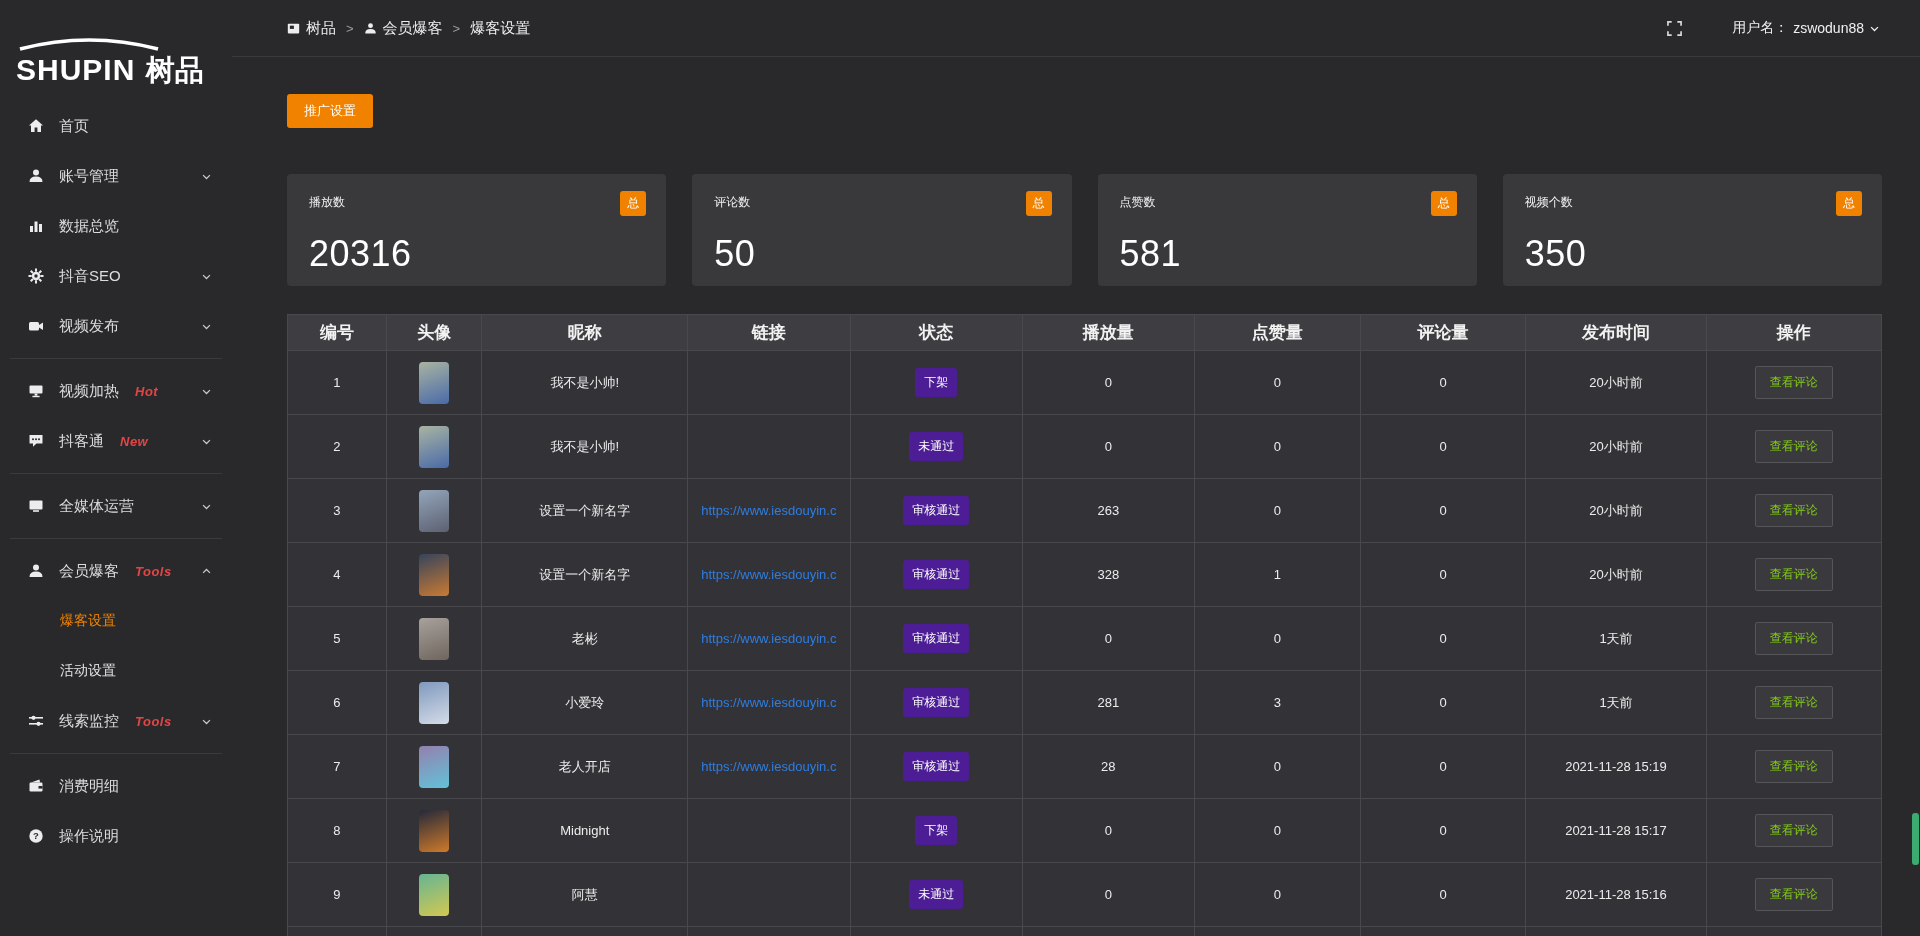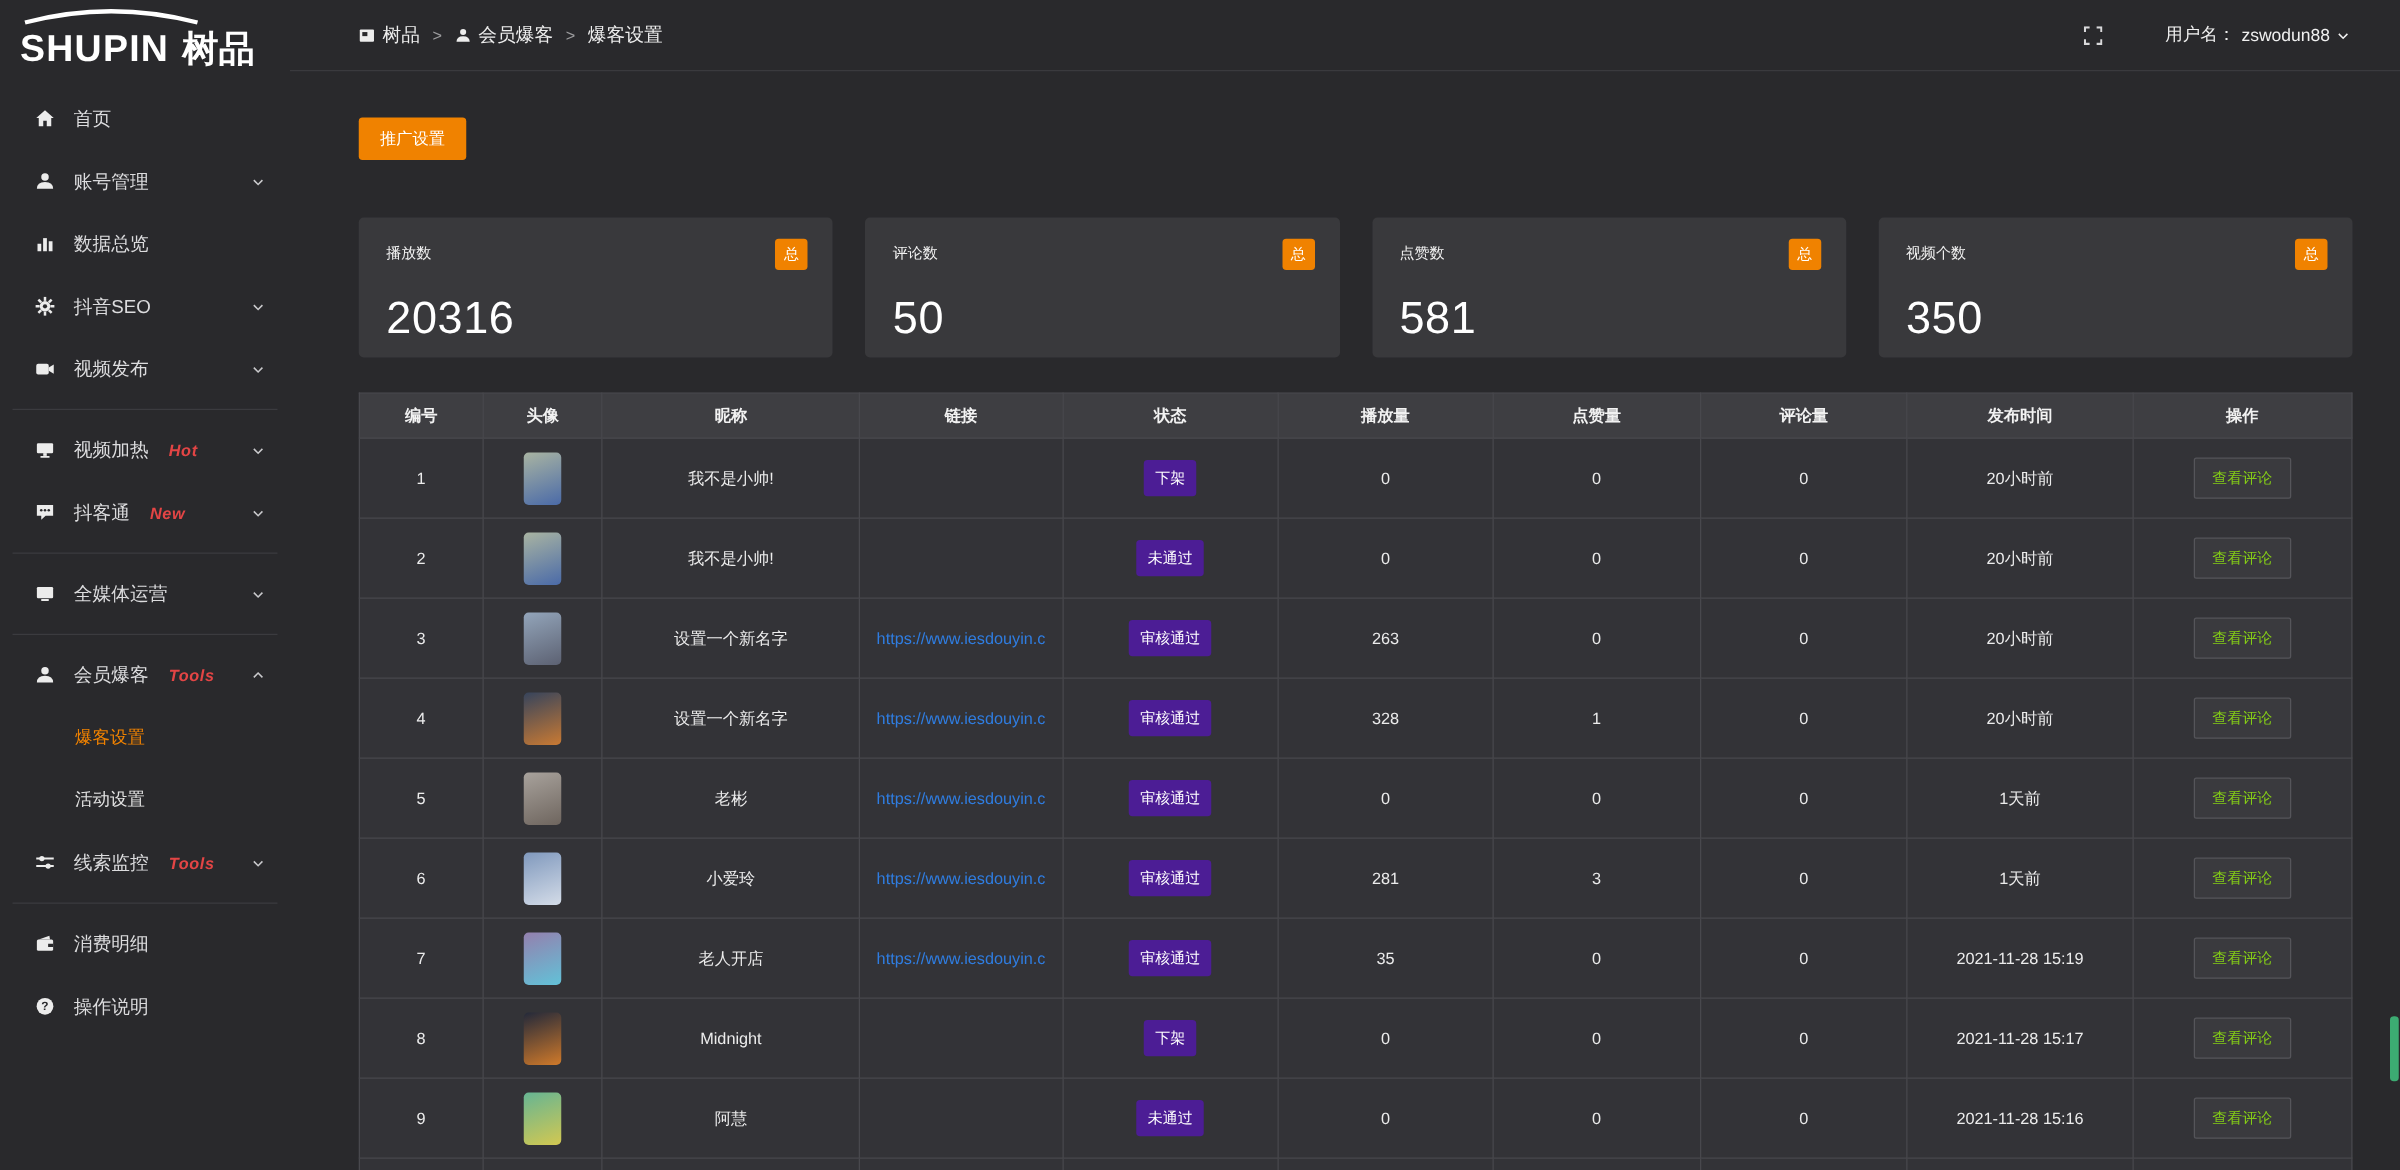--- a/index.html
+++ b/index.html
@@ -6,21 +6,21 @@
   html,body { width:1920px; height:936px; overflow:hidden; }
   body {
     background:#29292c;
     font-family:"Liberation Sans","DejaVu Sans",sans-serif;
     color:#e6e6e6;
     display:flex;
     position:relative;
   }
   
   .sidebar { width:232px; flex:none; background:#29292c; }
-  .logo { position:relative; height:62px; padding:20px 0 0 16px; white-space:nowrap; }
+  .logo { position:relative; height:62px; padding:20px 0 0 16px; white-space:nowrap;margin-top:31px; }
   .logo-arc { position:absolute; top:6px; left:14px; }
   .logo-en { font-size:30px; font-weight:800; color:#fff; letter-spacing:1px; }
   .logo-cn { font-size:29px; font-weight:700; color:#fff; margin-left:6px; }
   .menu { margin-top:8px; }
   .menu-item { height:50px; display:flex; align-items:center; padding:0 20px 0 27px;
                color:#dcdcde; font-size:15px; cursor:pointer; }
   .mi-icon { width:18px; height:18px; margin-right:14px; flex:none; color:#ececec;
              display:inline-flex; align-items:center; justify-content:center; }
   .mi-icon svg { width:16px; height:16px; }
   .badge-txt { font-style:italic; font-weight:700; font-size:13px; margin-left:16px; letter-spacing:.5px; }
@@ -48,21 +48,21 @@
   .cards { display:flex; gap:26px; margin-top:46px; }
   .card { flex:1; background:#39393c; border-radius:4px; height:112px; padding:17px 20px 0 22px; }
   .card-head { display:flex; justify-content:space-between; align-items:flex-start; }
   .card-label { font-size:12px; color:#f2f2f2; padding-top:3px; }
   .card-badge { background:#f08200; color:#fff; font-size:12px; padding:4px 7px; border-radius:3px; }
   .card-value { font-size:36px; color:#ffffff; margin-top:17px; letter-spacing:.5px; }
   
   .table-wrap { margin-top:28px; }
   table { width:100%; border-collapse:collapse; table-layout:fixed; background:#333337; }
   th { height:36px; background:#3e3e42; border:1px solid #48484d;
-       font-size:13px; font-weight:700; color:#f2f2f2; }
+       font-size:17px; font-weight:700; color:#f2f2f2; }
   td { height:64px; border:1px solid #48484d; text-align:center;
        font-size:13px; color:#ececec; overflow:hidden; white-space:nowrap; }
   .avatar { display:inline-block; width:30px; height:42px; border-radius:4px; vertical-align:middle; }
   .link-cell { color:#2f7de1; cursor:pointer; }
   .status-badge { display:inline-block; background:#4c1d95; color:#fff; font-size:12px;
                   padding:6px 9px; border-radius:3px; }
   .action-btn { background:#3a3a3e; color:#84cc16; font-size:12px; padding:7px 14px;
                 border:1px solid #55555a; border-radius:2px; cursor:pointer;
                 font-family:"Liberation Sans","DejaVu Sans",sans-serif; }
   
@@ -446,21 +446,21 @@
               <td>1天前</td>
               <td><button class="action-btn">查看评论</button></td>
             </tr>
 
             <tr>
               <td>7</td>
               <td><span class="avatar" style="background: linear-gradient(160deg, rgb(148, 128, 174), rgb(98, 194, 216));"></span></td>
               <td>老人开店</td>
               <td class="link-cell">https://www.iesdouyin.c</td>
               <td><span class="status-badge">审核通过</span></td>
-              <td>35</td>
+              <td>28</td>
               <td>0</td>
               <td>0</td>
               <td>2021-11-28 15:19</td>
               <td><button class="action-btn">查看评论</button></td>
             </tr>
 
             <tr>
               <td>8</td>
               <td><span class="avatar" style="background: linear-gradient(160deg, rgb(35, 41, 58), rgb(208, 122, 42));"></span></td>
               <td>Midnight</td>

